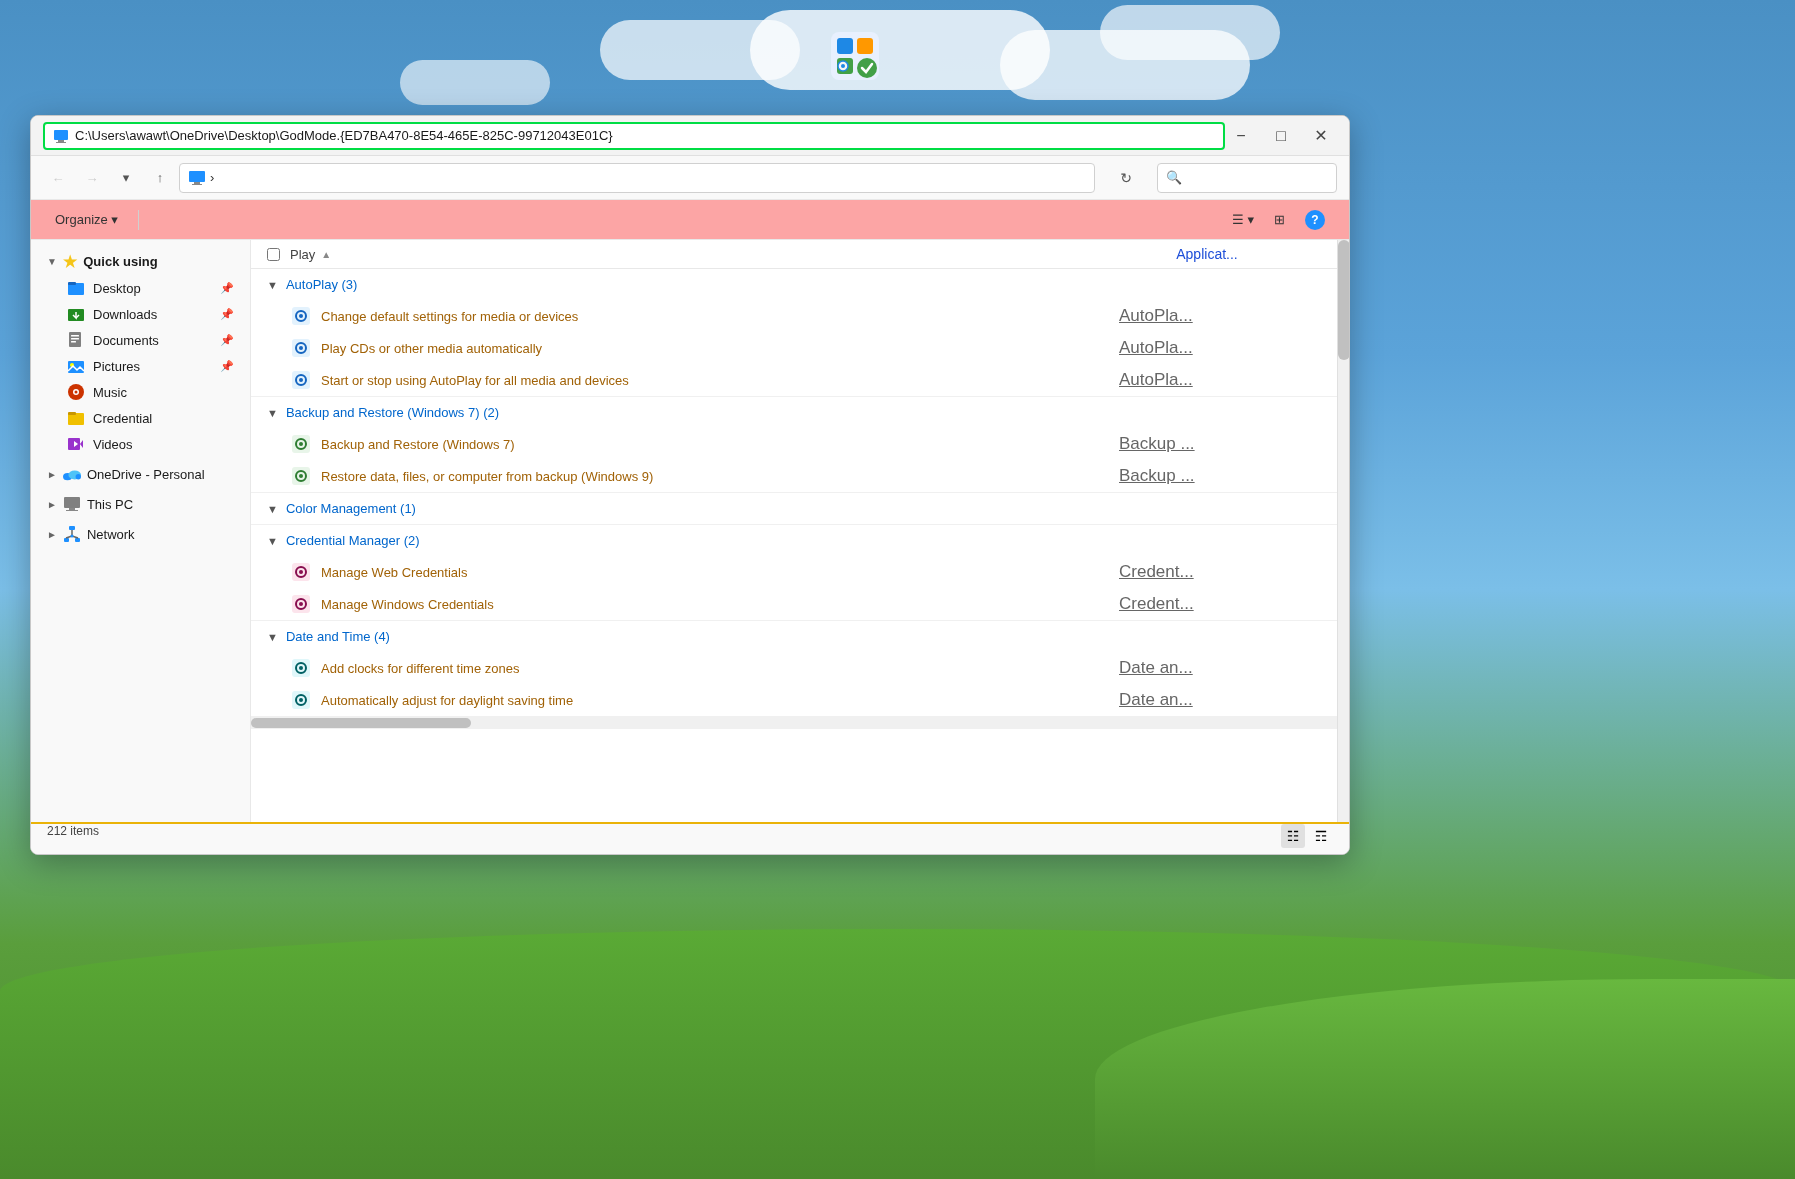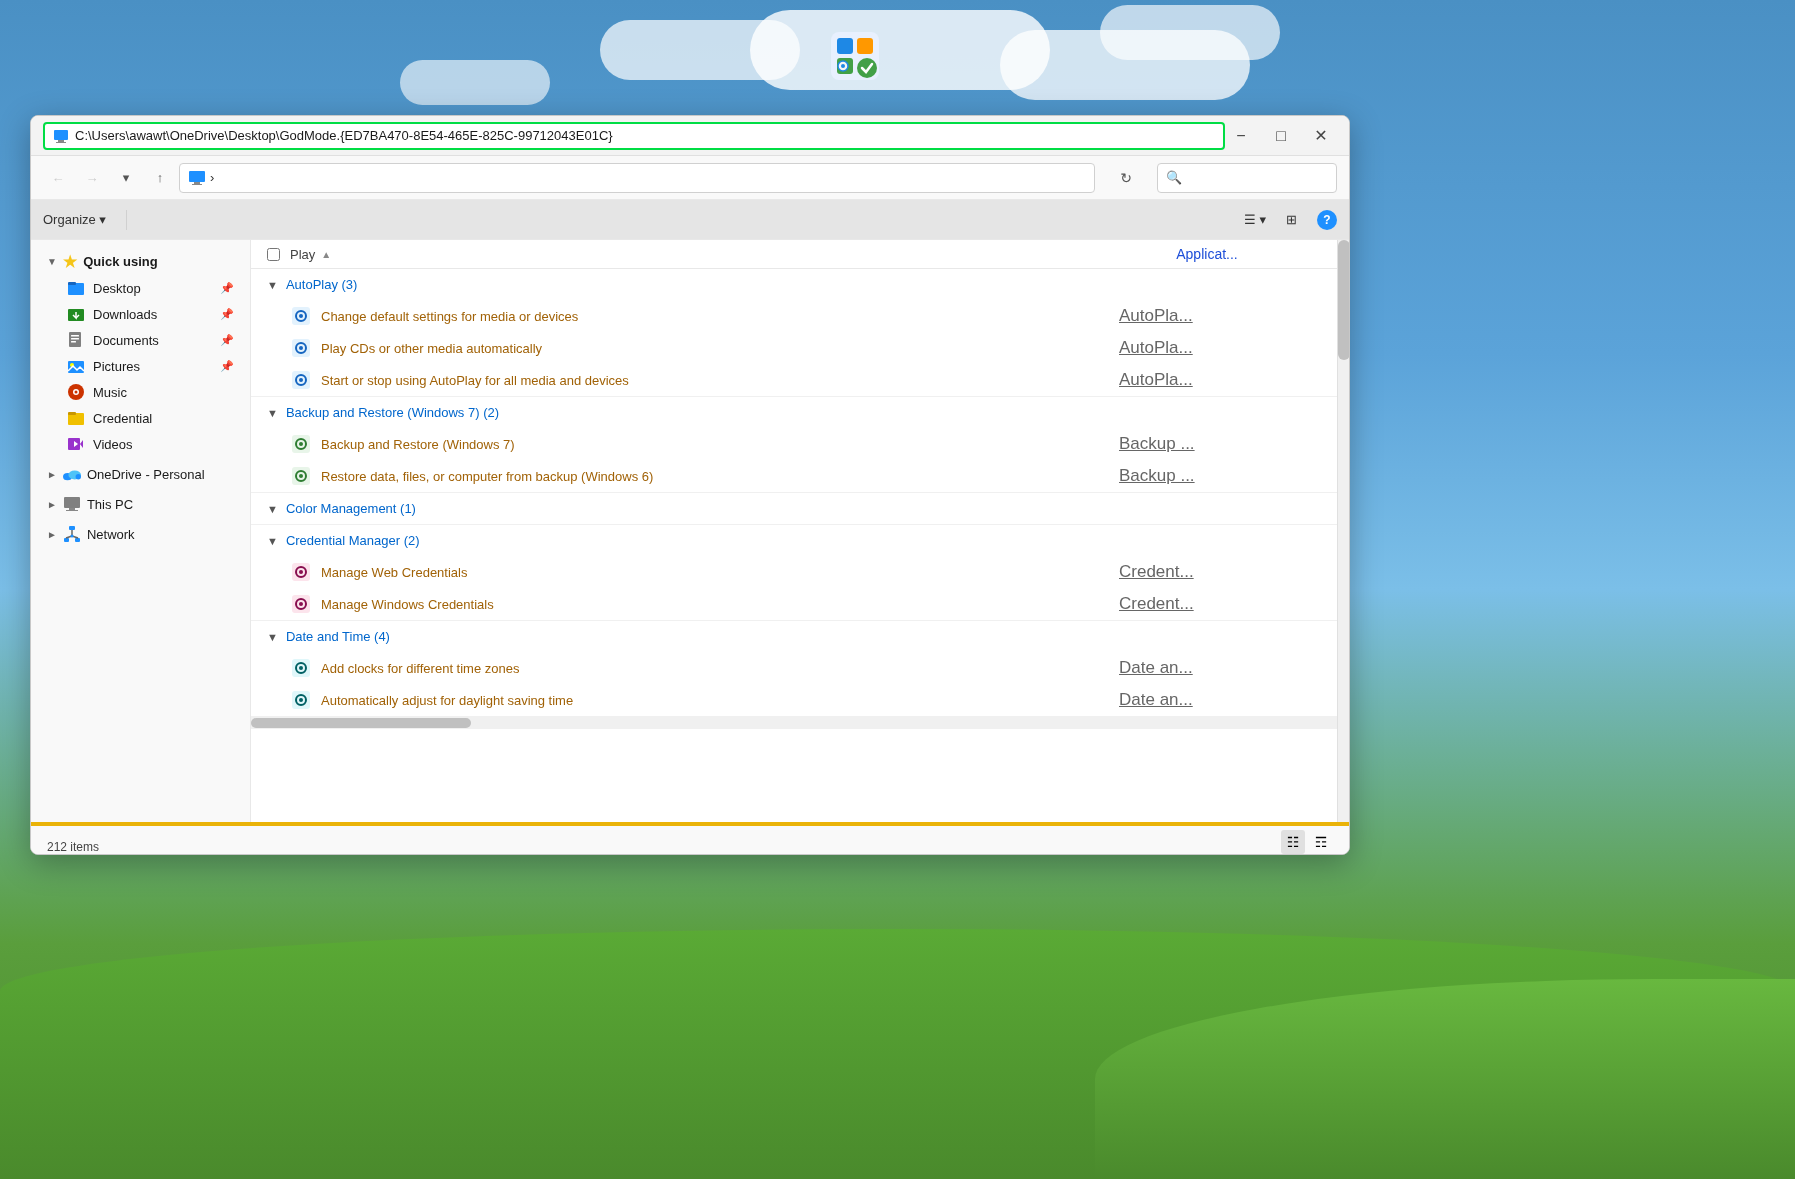--- a/index.html
+++ b/index.html
@@ -155,23 +155,23 @@
       border: 1px solid #d0d0d0;
       border-radius: 4px;
       padding: 0 8px;
       font-size: 13px;
     }
 
     
     .toolbar {
       display: flex;
       align-items: center;
-      padding: 4px 4px;
+      padding: 4px 16px;
       height: 40px;
-      background: #e5e5e5;
+      background: #fca5a5;
       border-bottom: 1px solid #e8e8e8;
       gap: 8px;
       flex-shrink: 0;
     }
     .toolbar-btn {
       height: 28px;
       border: none;
       background: transparent;
       cursor: pointer;
       border-radius: 4px;
@@ -282,23 +282,23 @@
       cursor: pointer;
     }
     .item-icon { width: 20px; height: 20px; flex-shrink: 0; }
     .item-label { font-size: 13px; color: #a16207; flex: 1; }
     .item-type { font-size: 17px; color: #666; width: 180px; text-align: left; padding-right: 24px; overflow: hidden; text-overflow: ellipsis; white-space: nowrap; text-decoration: underline; }
 
     
     .status-bar {
       height: 32px;
       background: #f9f9f9;
-      border-top: 4px solid #eab308;
-      display: flex;
-      align-items: flex-end;
+      border-top: 2px solid #eab308;
+      display: flex;
+      align-items: flex-start;
       padding: 0 16px;
       font-size: 12px;
       color: #444;
       flex-shrink: 0;
     }
     .status-right { margin-left: auto; display: flex; gap: 4px; }
     .view-btn {
       width: 24px;
       height: 24px;
       border: none;
@@ -638,21 +638,21 @@
         <span class="item-label">Backup and Restore (Windows 7)</span>
         <span class="item-type">Backup ...</span>
         <div style="width:12px;"></div>
       </div>
               <div class="category-item">
         <span class="item-icon"><svg width="20" height="20" viewBox="0 0 20 20">
                     <rect x="1" y="1" width="18" height="18" rx="3" fill="#e8f5e9"></rect>
                     <circle cx="10" cy="10" r="5" fill="none" stroke="#2e7d32" stroke-width="2"></circle>
                     <circle cx="10" cy="10" r="2" fill="#2e7d32"></circle>
                   </svg></span>
-        <span class="item-label">Restore data, files, or computer from backup (Windows 6)</span>
+        <span class="item-label">Restore data, files, or computer from backup (Windows 9)</span>
         <span class="item-type">Backup ...</span>
         <div style="width:12px;"></div>
       </div>
             </div>
             <div class="category-group">
               <div class="category-header">
       <span class="category-chevron">▼</span>
       <span class="category-title">Color Management (1)</span>
     </div>
             </div>

